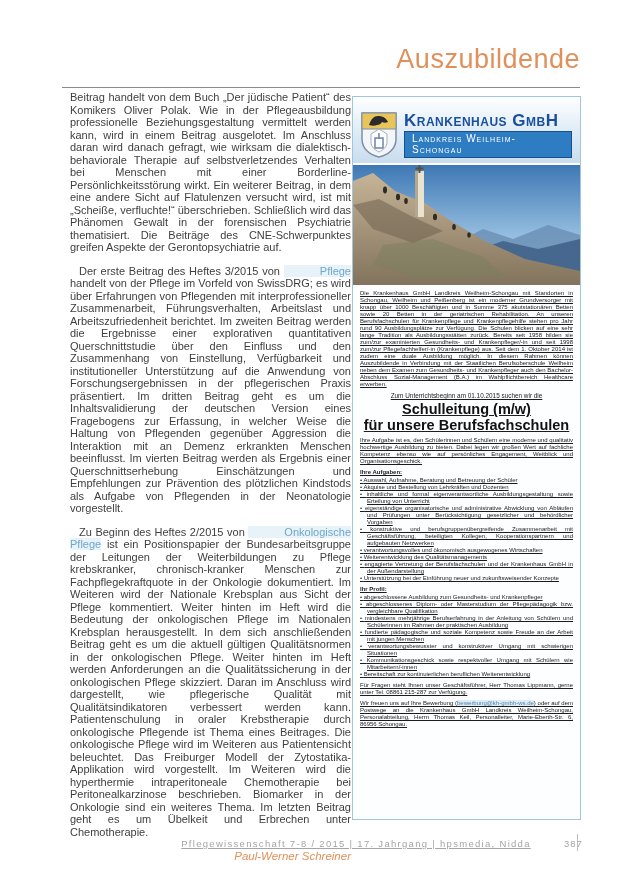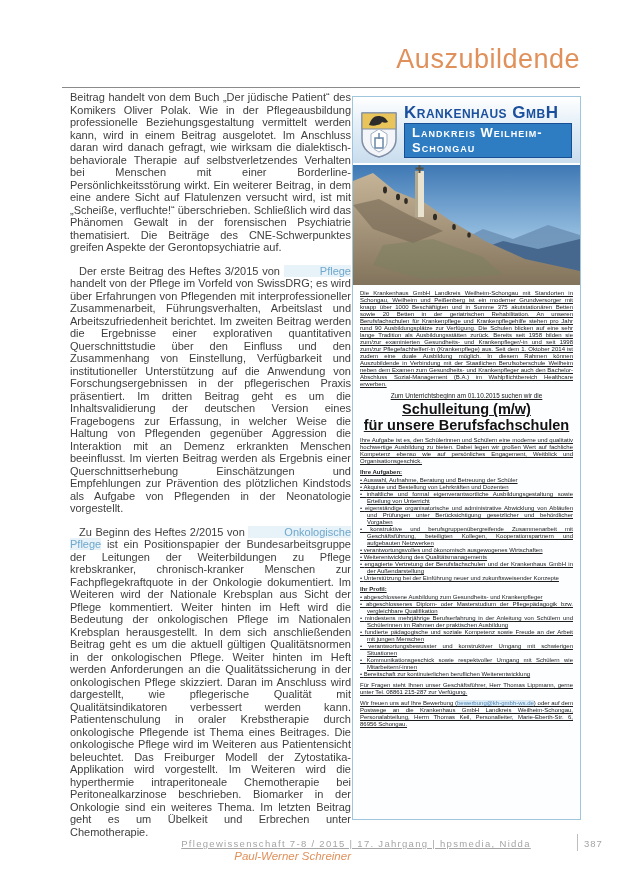--- a/index.html
+++ b/index.html
@@ -46,21 +46,21 @@
   }
   .crest { flex: 0 0 auto; }
   .logo-text { display: flex; flex-direction: column; gap: 2px; }
   .company-name {
     font-variant: small-caps; font-weight: bold; font-size: 17px;
     color: #1a4f9e; letter-spacing: 0.5px; line-height: 17px;
   }
   .district-banner {
     align-self: flex-start;
     background: #2e7cc1; border: 1px solid #174e94; color: #ffffff;
-    font-variant: small-caps; font-weight: bold; font-size: 13px;
+    font-variant: small-caps; font-weight: normal; font-size: 10px;
     letter-spacing: 1px; padding: 1px 7px 2px 7px;
   }
   .ad-photo { display: block; width: 227px; height: 120px; }
 
   .ad-body {
     padding: 5px 7px 0 7px; font-size: 6px; line-height: 7px;
     color: #1c1c1c; text-align: justify; text-decoration: underline;
   }
   .ad-body .blk { margin-bottom: 4px; }
   .pre-headline { text-align: center; font-size: 6.4px; margin: 3px 0 2px 0; }
@@ -77,21 +77,21 @@
   
   .footer-journal {
     position: absolute; top: 838px; left: 126px; width: 460px;
     text-align: center; font-size: 9.5px; letter-spacing: 1.3px; color: #a5a5a5; text-decoration: underline;
   }
   .footer-divider {
     position: absolute; top: 834px; left: 577px; height: 17px;
     border-left: 1px solid #bdbdbd;
   }
   .page-number {
-    position: absolute; top: 838px; left: 584px; width: 40px;
+    position: absolute; top: 838px; left: 564px; width: 40px;
     font-size: 9.5px; letter-spacing: 1px; color: #a5a5a5;
   }
 </style>
 </head>
 <body>
 
 <div class="page-title">Auszubildende</div>
 <div class="header-rule"></div>
 
 <div class="article-col">

